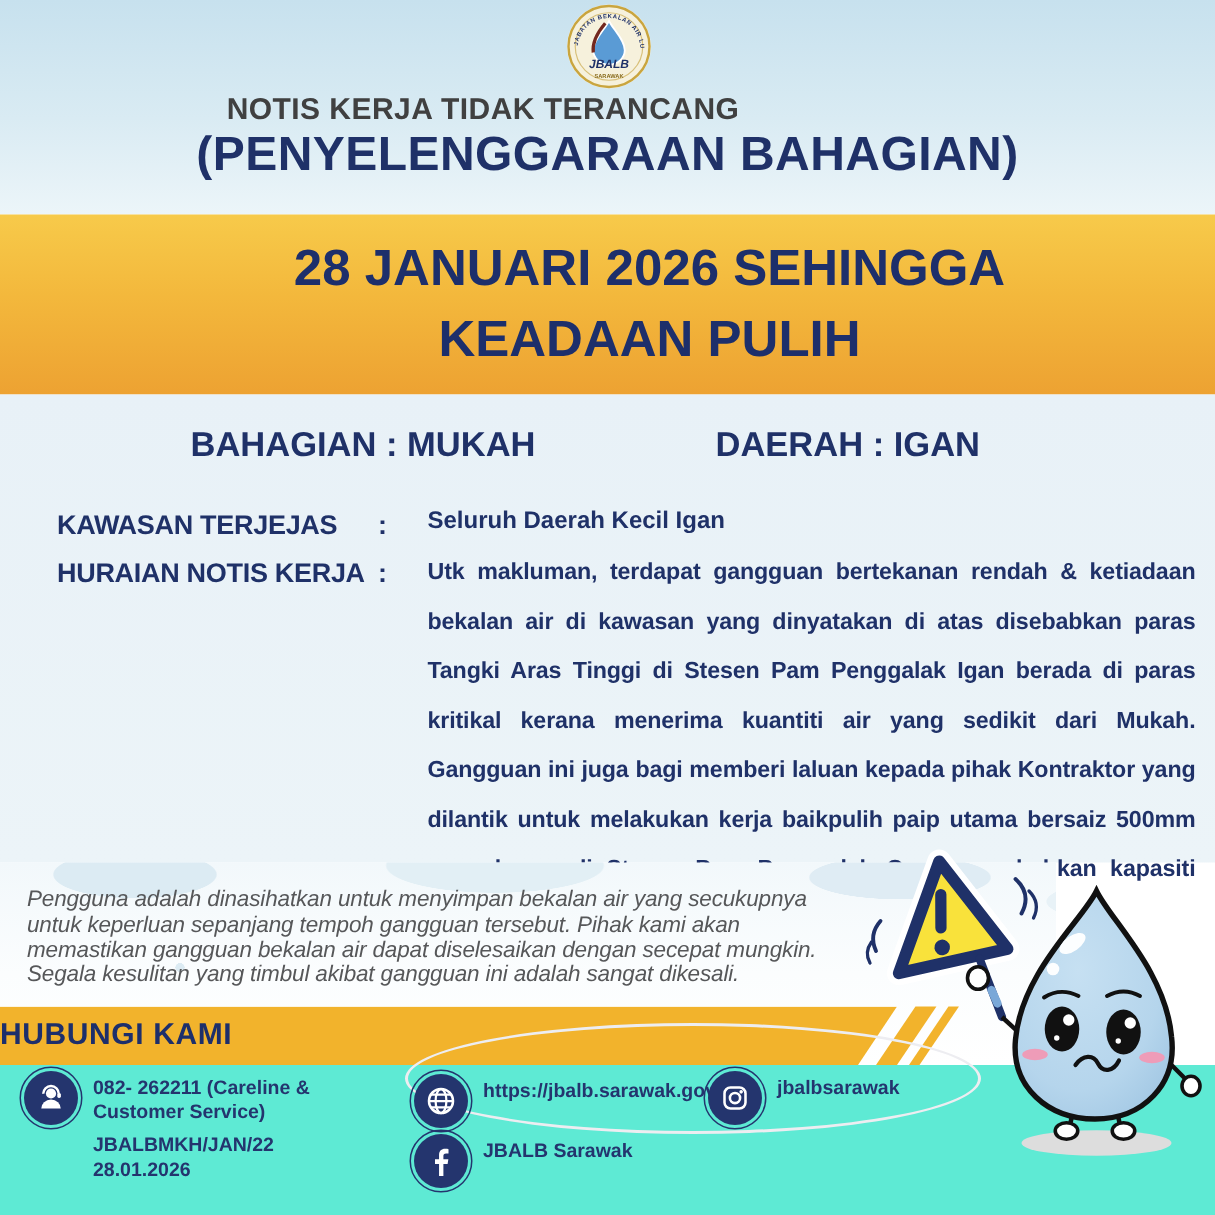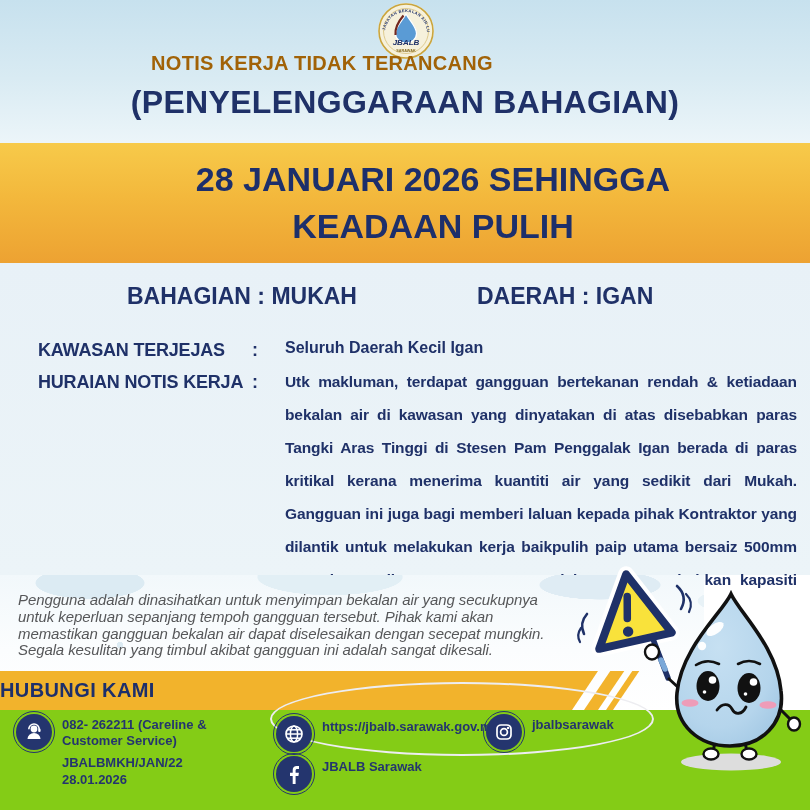--- a/index.html
+++ b/index.html
@@ -5,22 +5,22 @@
   html,body{margin:0;padding:0;background:#ffffff;}
   .poster{
     position:relative;width:810px;height:810px;overflow:hidden;
     font-family:"Liberation Sans", sans-serif;
     background:#ffffff;
   }
   
   .sec-top{position:absolute;left:0;top:0;width:810px;height:143px;
     background:linear-gradient(#c7e1ee 0%, #d9ebf3 55%, #ecf5f9 100%);}
   .logo{position:absolute;left:377px;top:2px;width:58px;height:58px;}
-  .subtitle{position:absolute;left:0;top:52px;width:644px;text-align:center;
-    color:#a16207;font-weight:bold;font-size:20px;letter-spacing:.3px;}
+  .subtitle{position:absolute;left:0;top:62px;width:644px;text-align:center;
+    color:#404040;font-weight:bold;font-size:20px;letter-spacing:.3px;}
   .title{position:absolute;left:0;top:84px;width:810px;text-align:center;
     color:#1f3168;font-weight:bold;font-size:32px;letter-spacing:.3px;}
   
   .banner{position:absolute;left:0;top:143px;width:810px;height:120px;
     background:linear-gradient(#f7ca4a 0%, #f3b83c 45%, #eda232 100%);}
   .banner-line{width:810px;text-align:center;color:#1d2f6b;font-weight:bold;
     font-size:34px;line-height:47px;margin-left:28px;}
   .banner-text{padding-top:13px;}
   
   .sec-mid{position:absolute;left:0;top:263px;width:810px;height:312px;
@@ -53,32 +53,32 @@
   .hubungi-bar{position:absolute;left:0;top:671px;width:598px;height:39px;
     background:#f2b32c;
     clip-path:polygon(0 0,100% 0,calc(100% - 26px) 100%,0 100%);}
   .hubungi-label{width:100%;text-align:left;line-height:39px;
     color:#1d2f6b;font-weight:bold;font-size:20px;letter-spacing:.4px;}
   .bar-stripe{position:absolute;top:671px;height:39px;background:#f2b32c;
     transform:skewX(-34deg);transform-origin:bottom;}
   .stripe-1{left:584px;width:14px;}
   .stripe-2{left:606px;width:7px;}
   
-  .sec-bottom{position:absolute;left:0;top:710px;width:810px;height:100px;background:#84cc16;}
+  .sec-bottom{position:absolute;left:0;top:710px;width:810px;height:100px;background:#5eead4;}
   .decor-ring{position:absolute;left:270px;top:-28px;width:380px;height:70px;
     border:2px solid #ededf1;border-radius:50%;}
   .contact-item{position:absolute;display:flex;align-items:flex-start;gap:10px;}
   .ci-icon{flex:0 0 auto;width:36px;height:36px;border-radius:50%;background:#24356e;
     outline:1.5px solid #24356e;outline-offset:2px;
     display:flex;align-items:center;justify-content:center;}
   .ci-label{color:#24356e;font-weight:bold;font-size:13px;line-height:16px;padding-top:3px;}
   .item-careline{left:16px;top:4px;width:252px;}
   .item-web{left:276px;top:6px;}
   .item-fb{left:276px;top:46px;}
-  .item-ig{left:486px;top:4px;}
+  .item-ig{left:472px;top:4px;}
   .ref-block{position:absolute;left:62px;top:44px;color:#24356e;font-weight:bold;
     font-size:13px;line-height:17px;}
   
   .mascot{position:absolute;left:573px;top:552px;width:240px;height:258px;z-index:5;}
 </style>
 </head>
 <body>
 
 <div class="poster">
 

